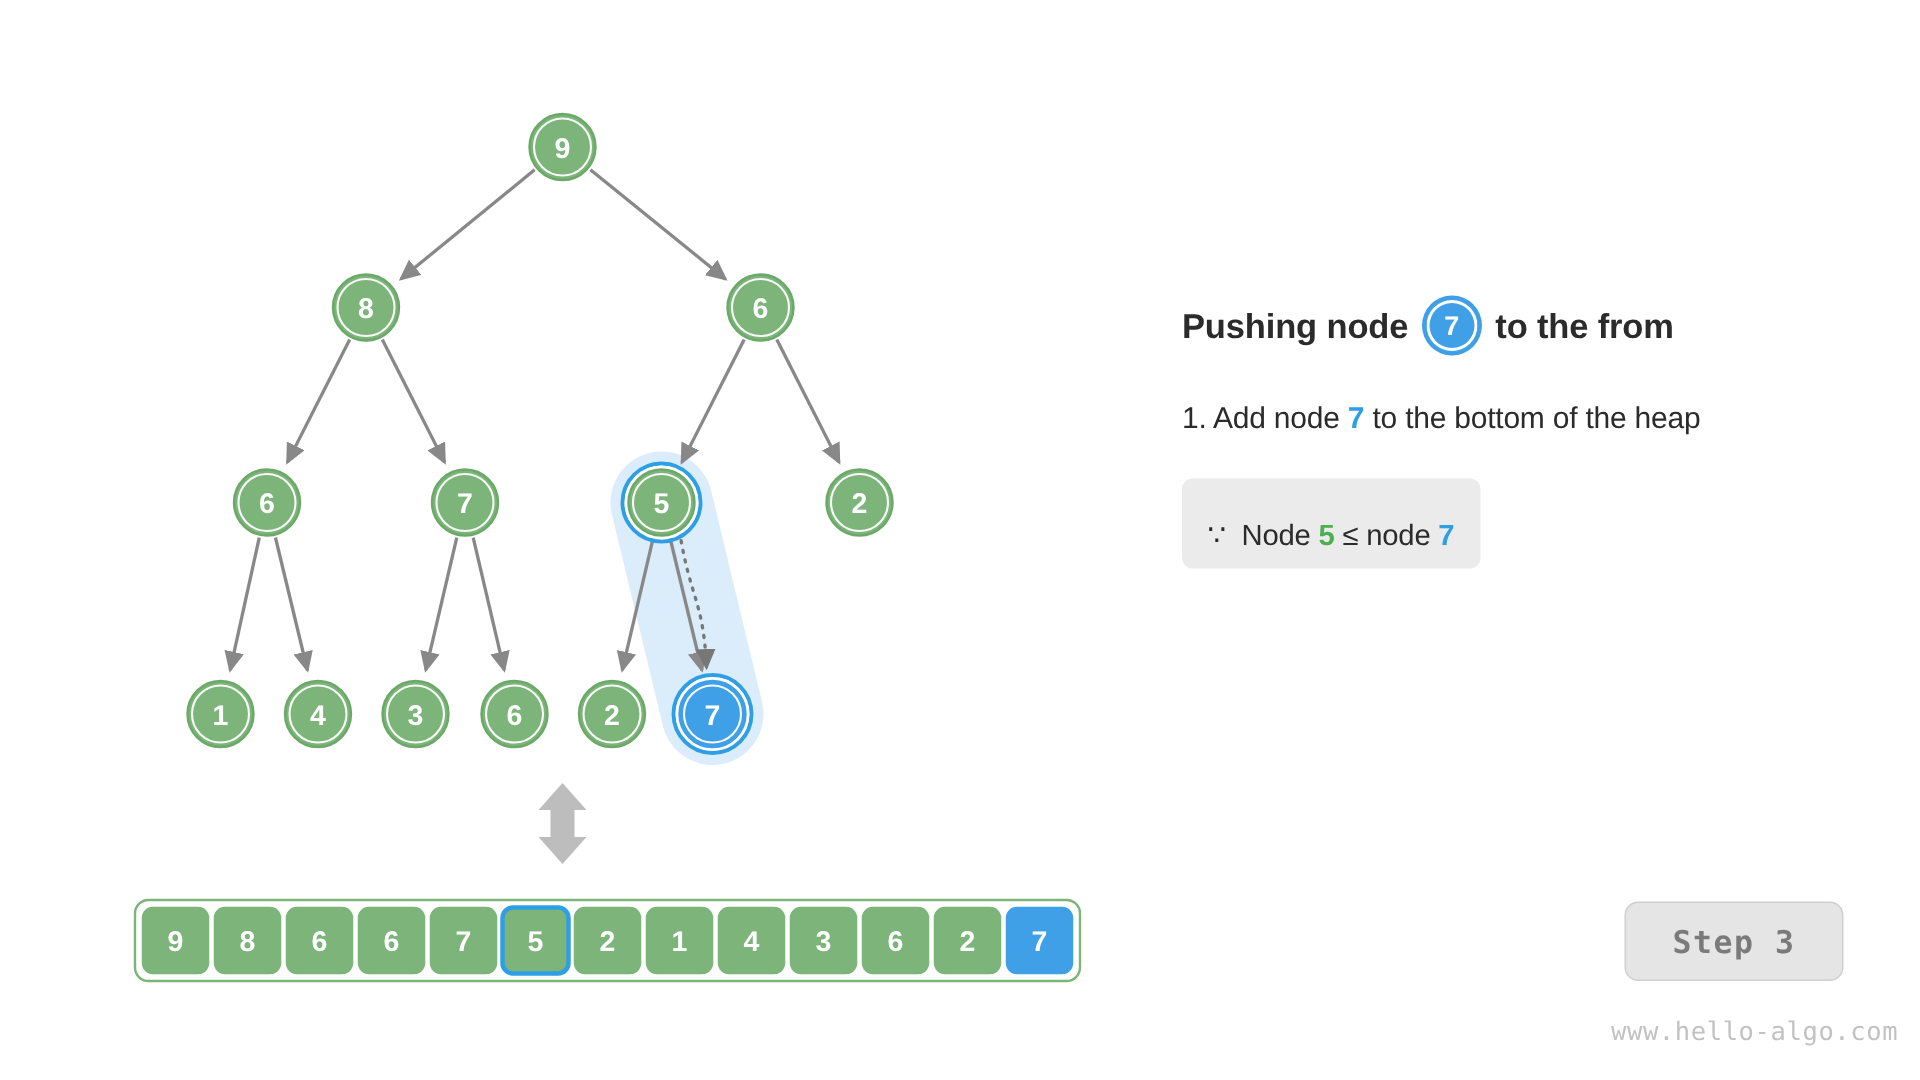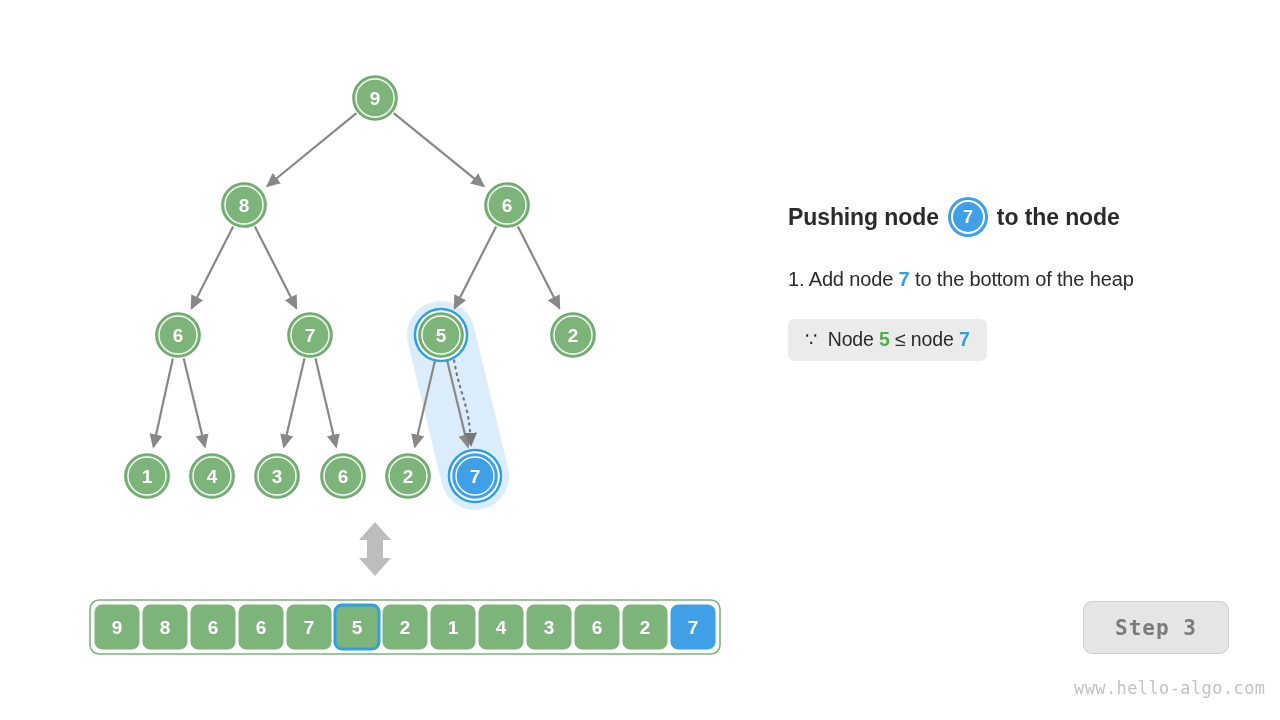--- a/index.html
+++ b/index.html
@@ -68,21 +68,21 @@
     white-space: nowrap;
     letter-spacing: -0.15px;
   }
   .v-blue { color: #2f9fe5; font-weight: bold; }
   .v-green { color: #4caf50; font-weight: bold; }
 
   .reason-box {
     display: inline-block;
     background: #ebebeb;
     border-radius: 7px;
-    padding: 9px 17px 10px 17px;
+    padding: 26px 17px 10px 17px;
     font-size: 19.5px;
     color: #2b2b2b;
     white-space: nowrap;
     letter-spacing: -0.15px;
   }
   .reason-box .sym { margin-right: 5px; letter-spacing: 0; }
 
   
   .step-badge {
     position: absolute;
@@ -278,21 +278,21 @@
         <rect x="671" y="605" width="44" height="44" rx="7" ry="7" fill="#3fa0e8" stroke="#3fa0e8" stroke-width="1"></rect>
         <text x="693" y="634" text-anchor="middle" fill="#ffffff" font-family="&quot;Liberation Sans&quot;, sans-serif" font-size="19" font-weight="bold">7</text>
       </g>
     </g>
 </svg>
 
 <div class="panel">
   <div class="panel-title">
     <span>Pushing node</span>
     <span class="title-chip">7</span>
-    <span>to the node</span>
+    <span>to the from</span>
   </div>
 
   <div class="step-list">
     <div class="step-line">
       <span>1.</span>
       <span>Add node</span>
       <span class="v-blue">7</span>
       <span>to the bottom of the heap</span>
     </div>
   </div>

